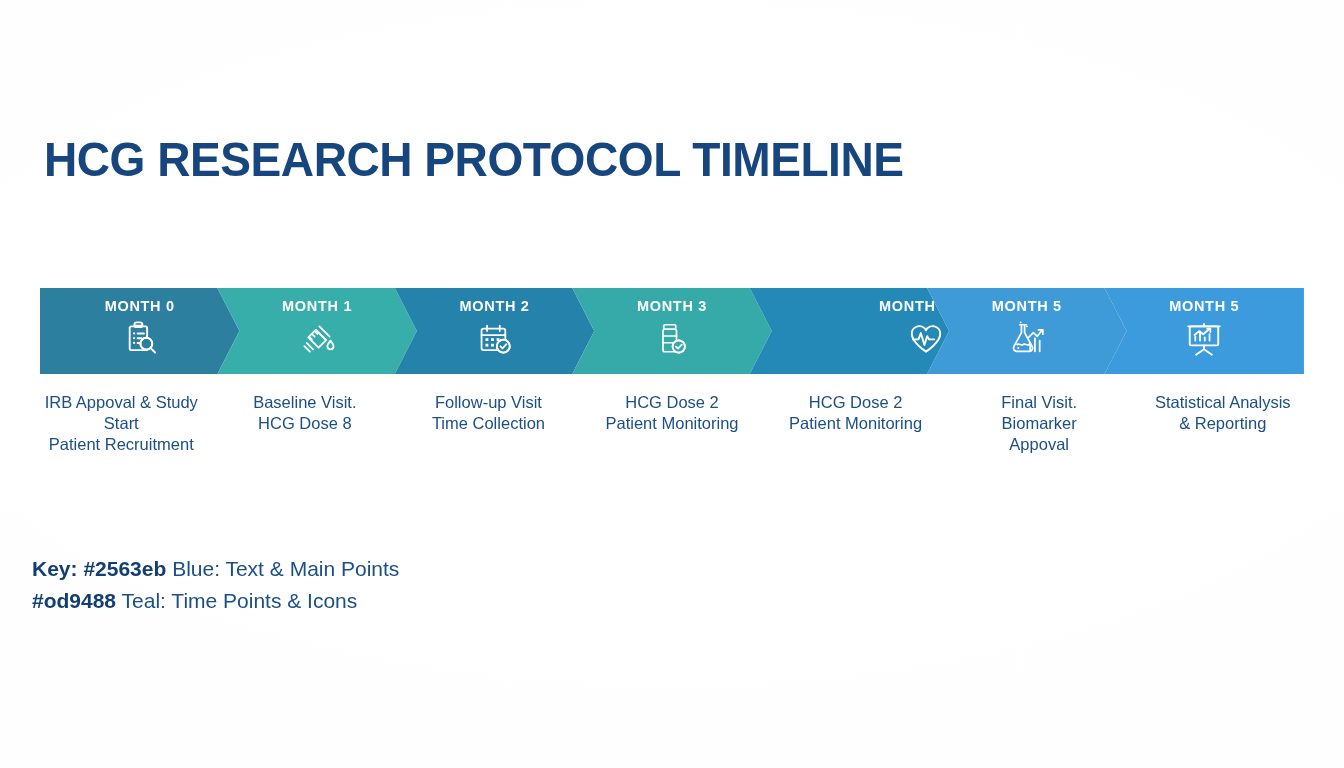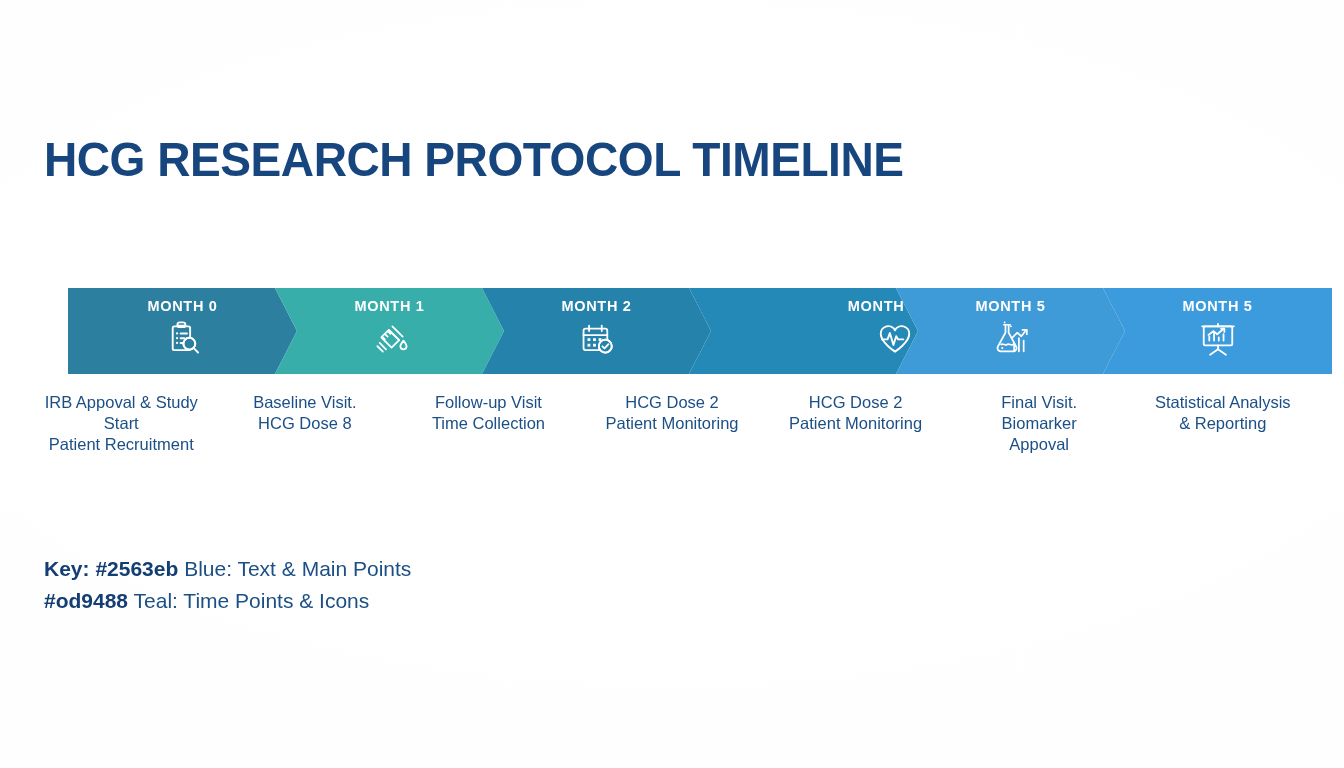--- a/index.html
+++ b/index.html
@@ -40,21 +40,20 @@
   }
 
   
   #timeline {
     position: absolute;
     left: 40px;
     top: 288px;
     width: 1264px;
     height: 104px;
     display: flex;
-    margin-left: 28px;
   }
 
   .seg {
     position: relative;
     flex: 1 1 0;
     height: 86px;
     display: flex;
     flex-direction: column;
     align-items: center;
     justify-content: flex-start;
@@ -106,21 +105,21 @@
     line-height: 21px;
     color: #1b4f86;
     padding: 0 4px;
     box-sizing: border-box;
   }
   .cap .l2 { display: block; }
 
   
   #key {
     position: absolute;
-    left: 44px;
+    left: 32px;
     top: 553px;
     font-size: 21px;
     line-height: 32px;
     color: #1b4f86;
   }
   #key .row { white-space: nowrap; }
   #key b { font-weight: bold; color: #123e73; }
 </style>
 </head>
 <body>
@@ -175,20 +174,33 @@
           <rect x="26" y="23" width="3.6" height="3.6" fill="#ffffff" stroke="none"></rect>
           <rect x="12" y="30" width="3.6" height="3.6" fill="#ffffff" stroke="none"></rect>
           <rect x="19" y="30" width="3.6" height="3.6" fill="#ffffff" stroke="none"></rect>
           <circle cx="34.5" cy="33" r="8.2" fill="#2482ab"></circle>
           <circle cx="34.5" cy="33" r="8.2"></circle>
           <path d="M30.8 33.2l2.7 2.7 5-5.4"></path>
         </svg>
       </div>
     </div>
 
+    <div class="seg" style="background:#35aaa9;">
+      <div class="seg-label">MONTH 3</div>
+      <div class="seg-icon">
+        <svg width="36" height="38" viewBox="0 0 48 48" fill="none" stroke="#ffffff" stroke-width="2.3" stroke-linecap="round" stroke-linejoin="round">
+          <rect x="13" y="5" width="16" height="6" rx="1.6"></rect>
+          <path d="M12 13.5c0-1.4 1.1-2.5 2.5-2.5h13c1.4 0 2.5 1.1 2.5 2.5v25c0 1.4-1.1 2.5-2.5 2.5h-13A2.5 2.5 0 0 1 12 38.5z"></path>
+          <path d="M12 20h18M12 29h18"></path>
+          <circle cx="33" cy="34" r="8.2" fill="#35aaa9"></circle>
+          <circle cx="33" cy="34" r="8.2"></circle>
+          <path d="M29.3 34.2l2.7 2.7 5-5.4"></path>
+        </svg>
+      </div>
+    </div>
 
     <div class="seg" style="background:#2589b7;align-items:flex-end;">
       <div class="seg-label">MONTH 4</div>
       <div class="seg-icon">
         <svg width="42" height="38" viewBox="0 0 48 48" fill="none" stroke="#ffffff" stroke-width="2.4" stroke-linecap="round" stroke-linejoin="round">
           <path d="M24 40S6 28.5 6 17.5A9.5 9.5 0 0 1 24 13a9.5 9.5 0 0 1 18 4.5C42 28.5 24 40 24 40z"></path>
           <path d="M7.5 24.5h7l3-8 4.5 15 3.5-11 2.5 4h6.5"></path>
         </svg>
       </div>
     </div>

